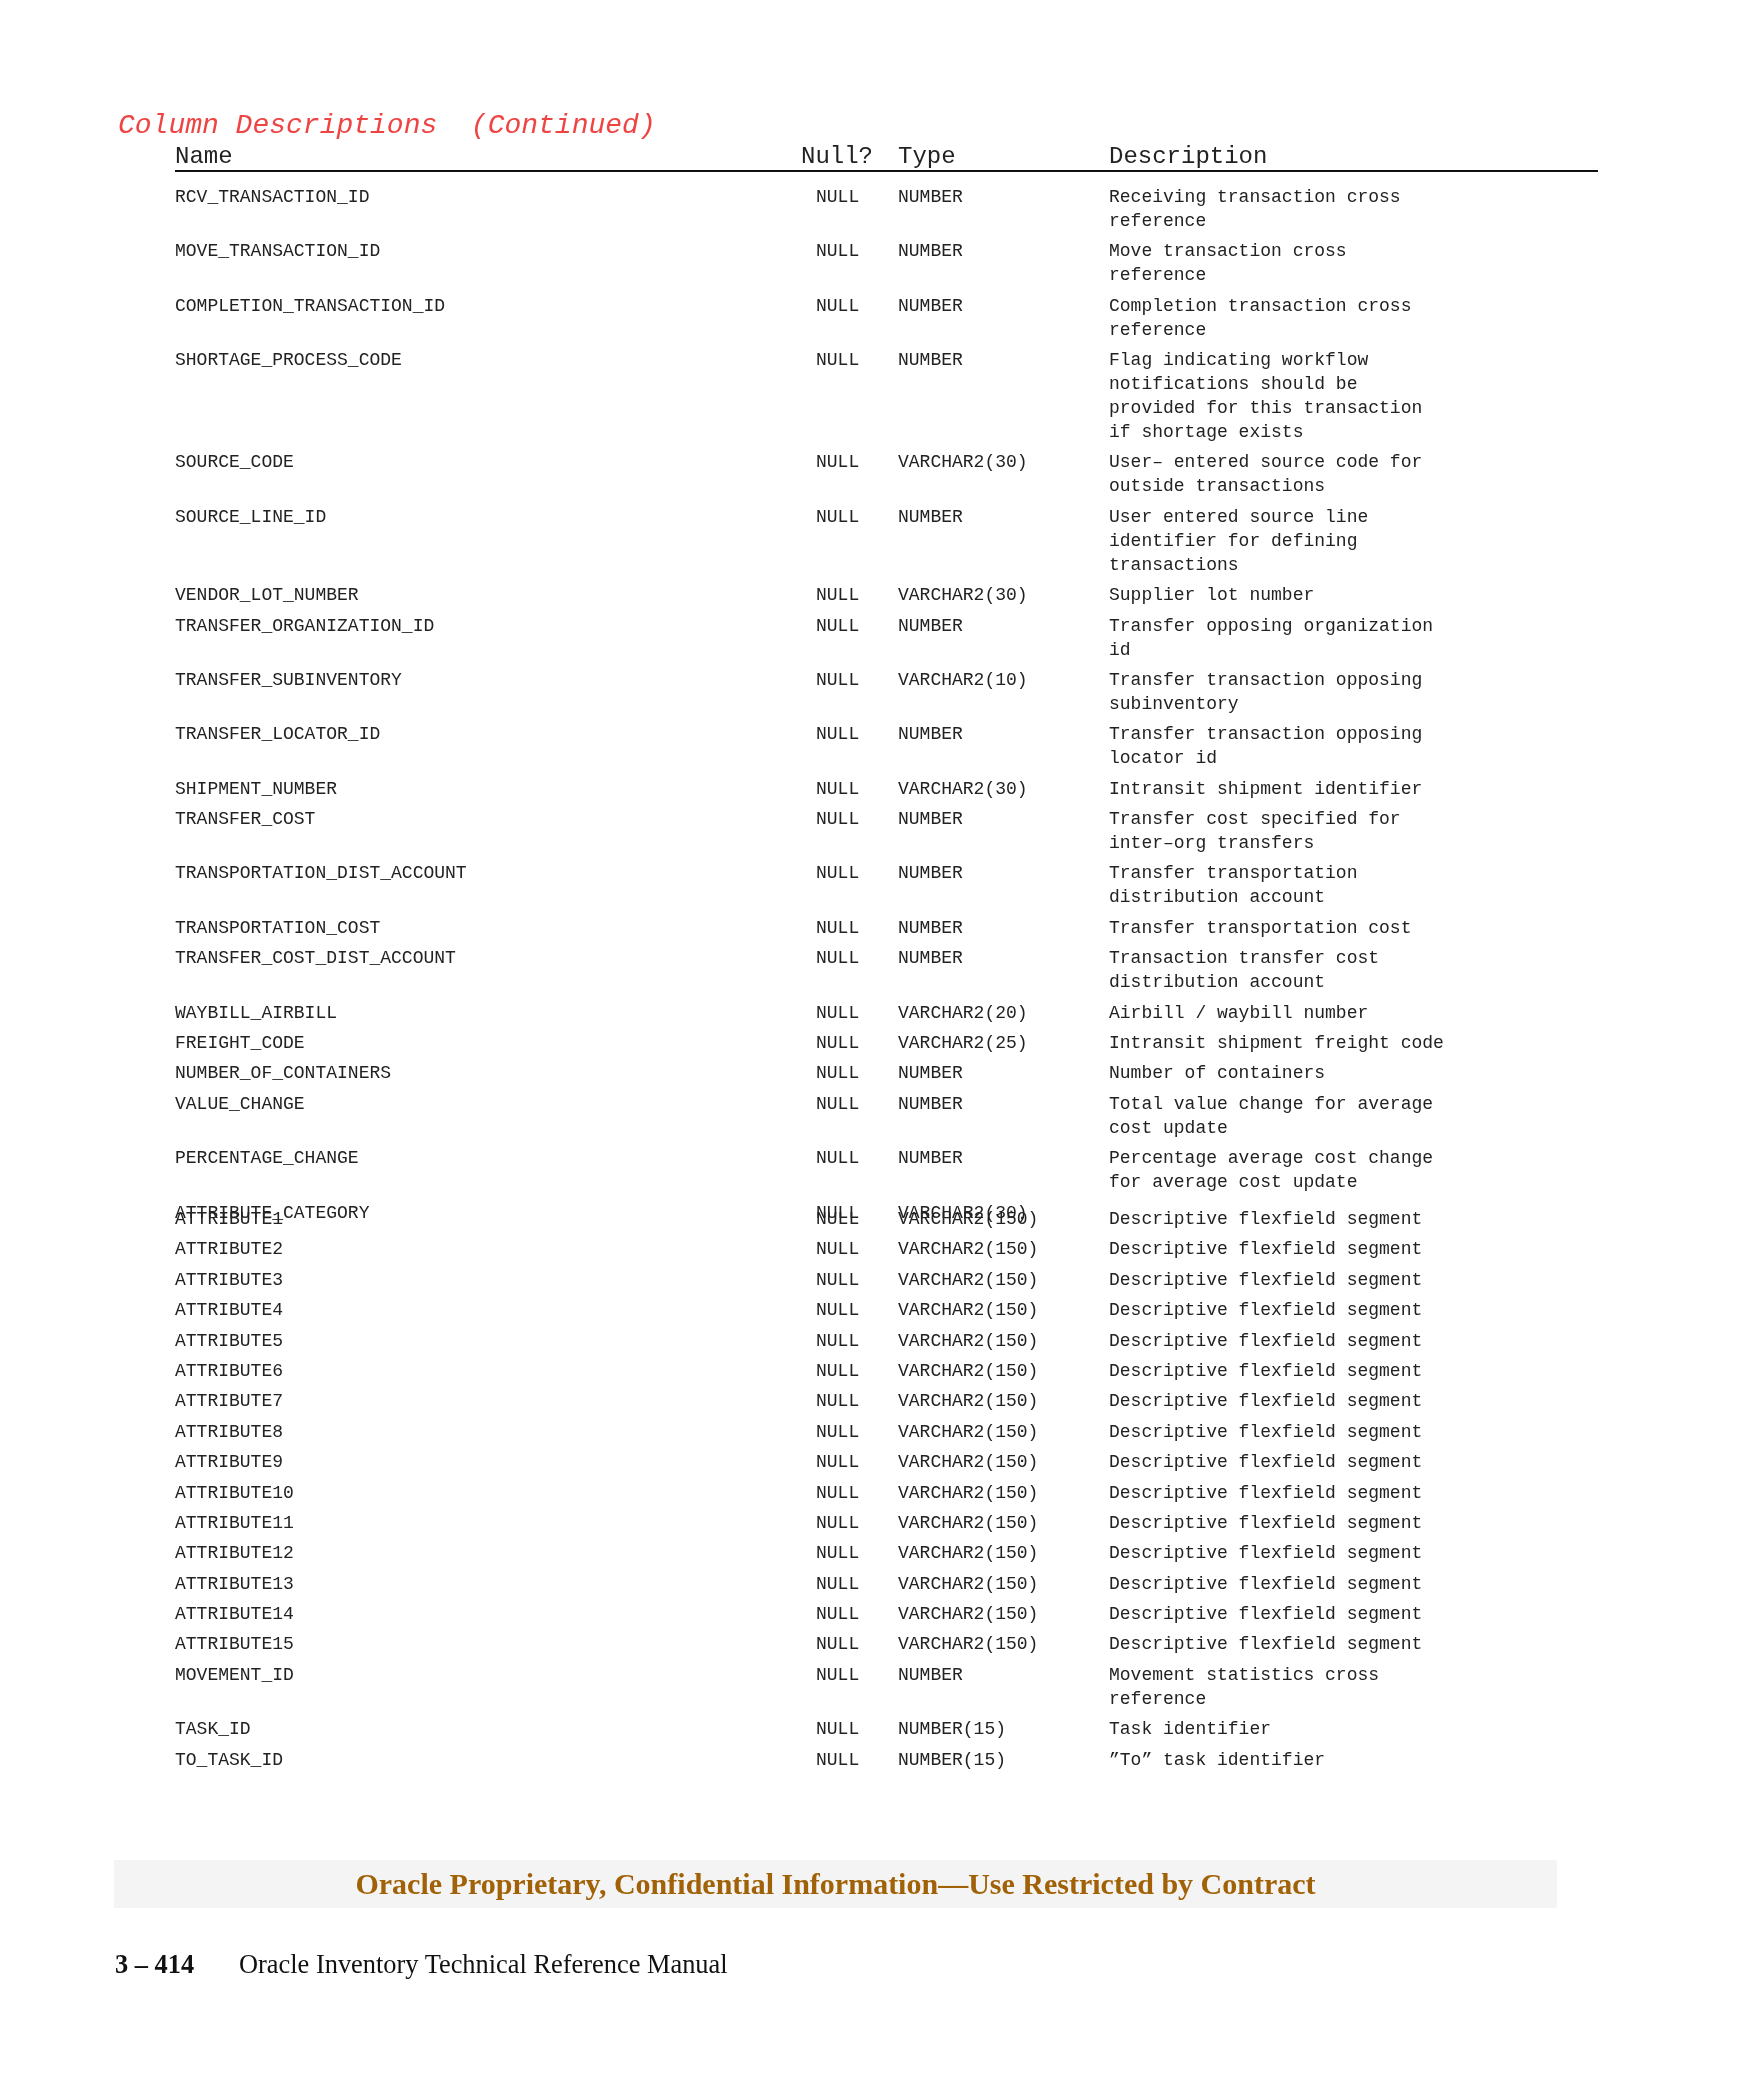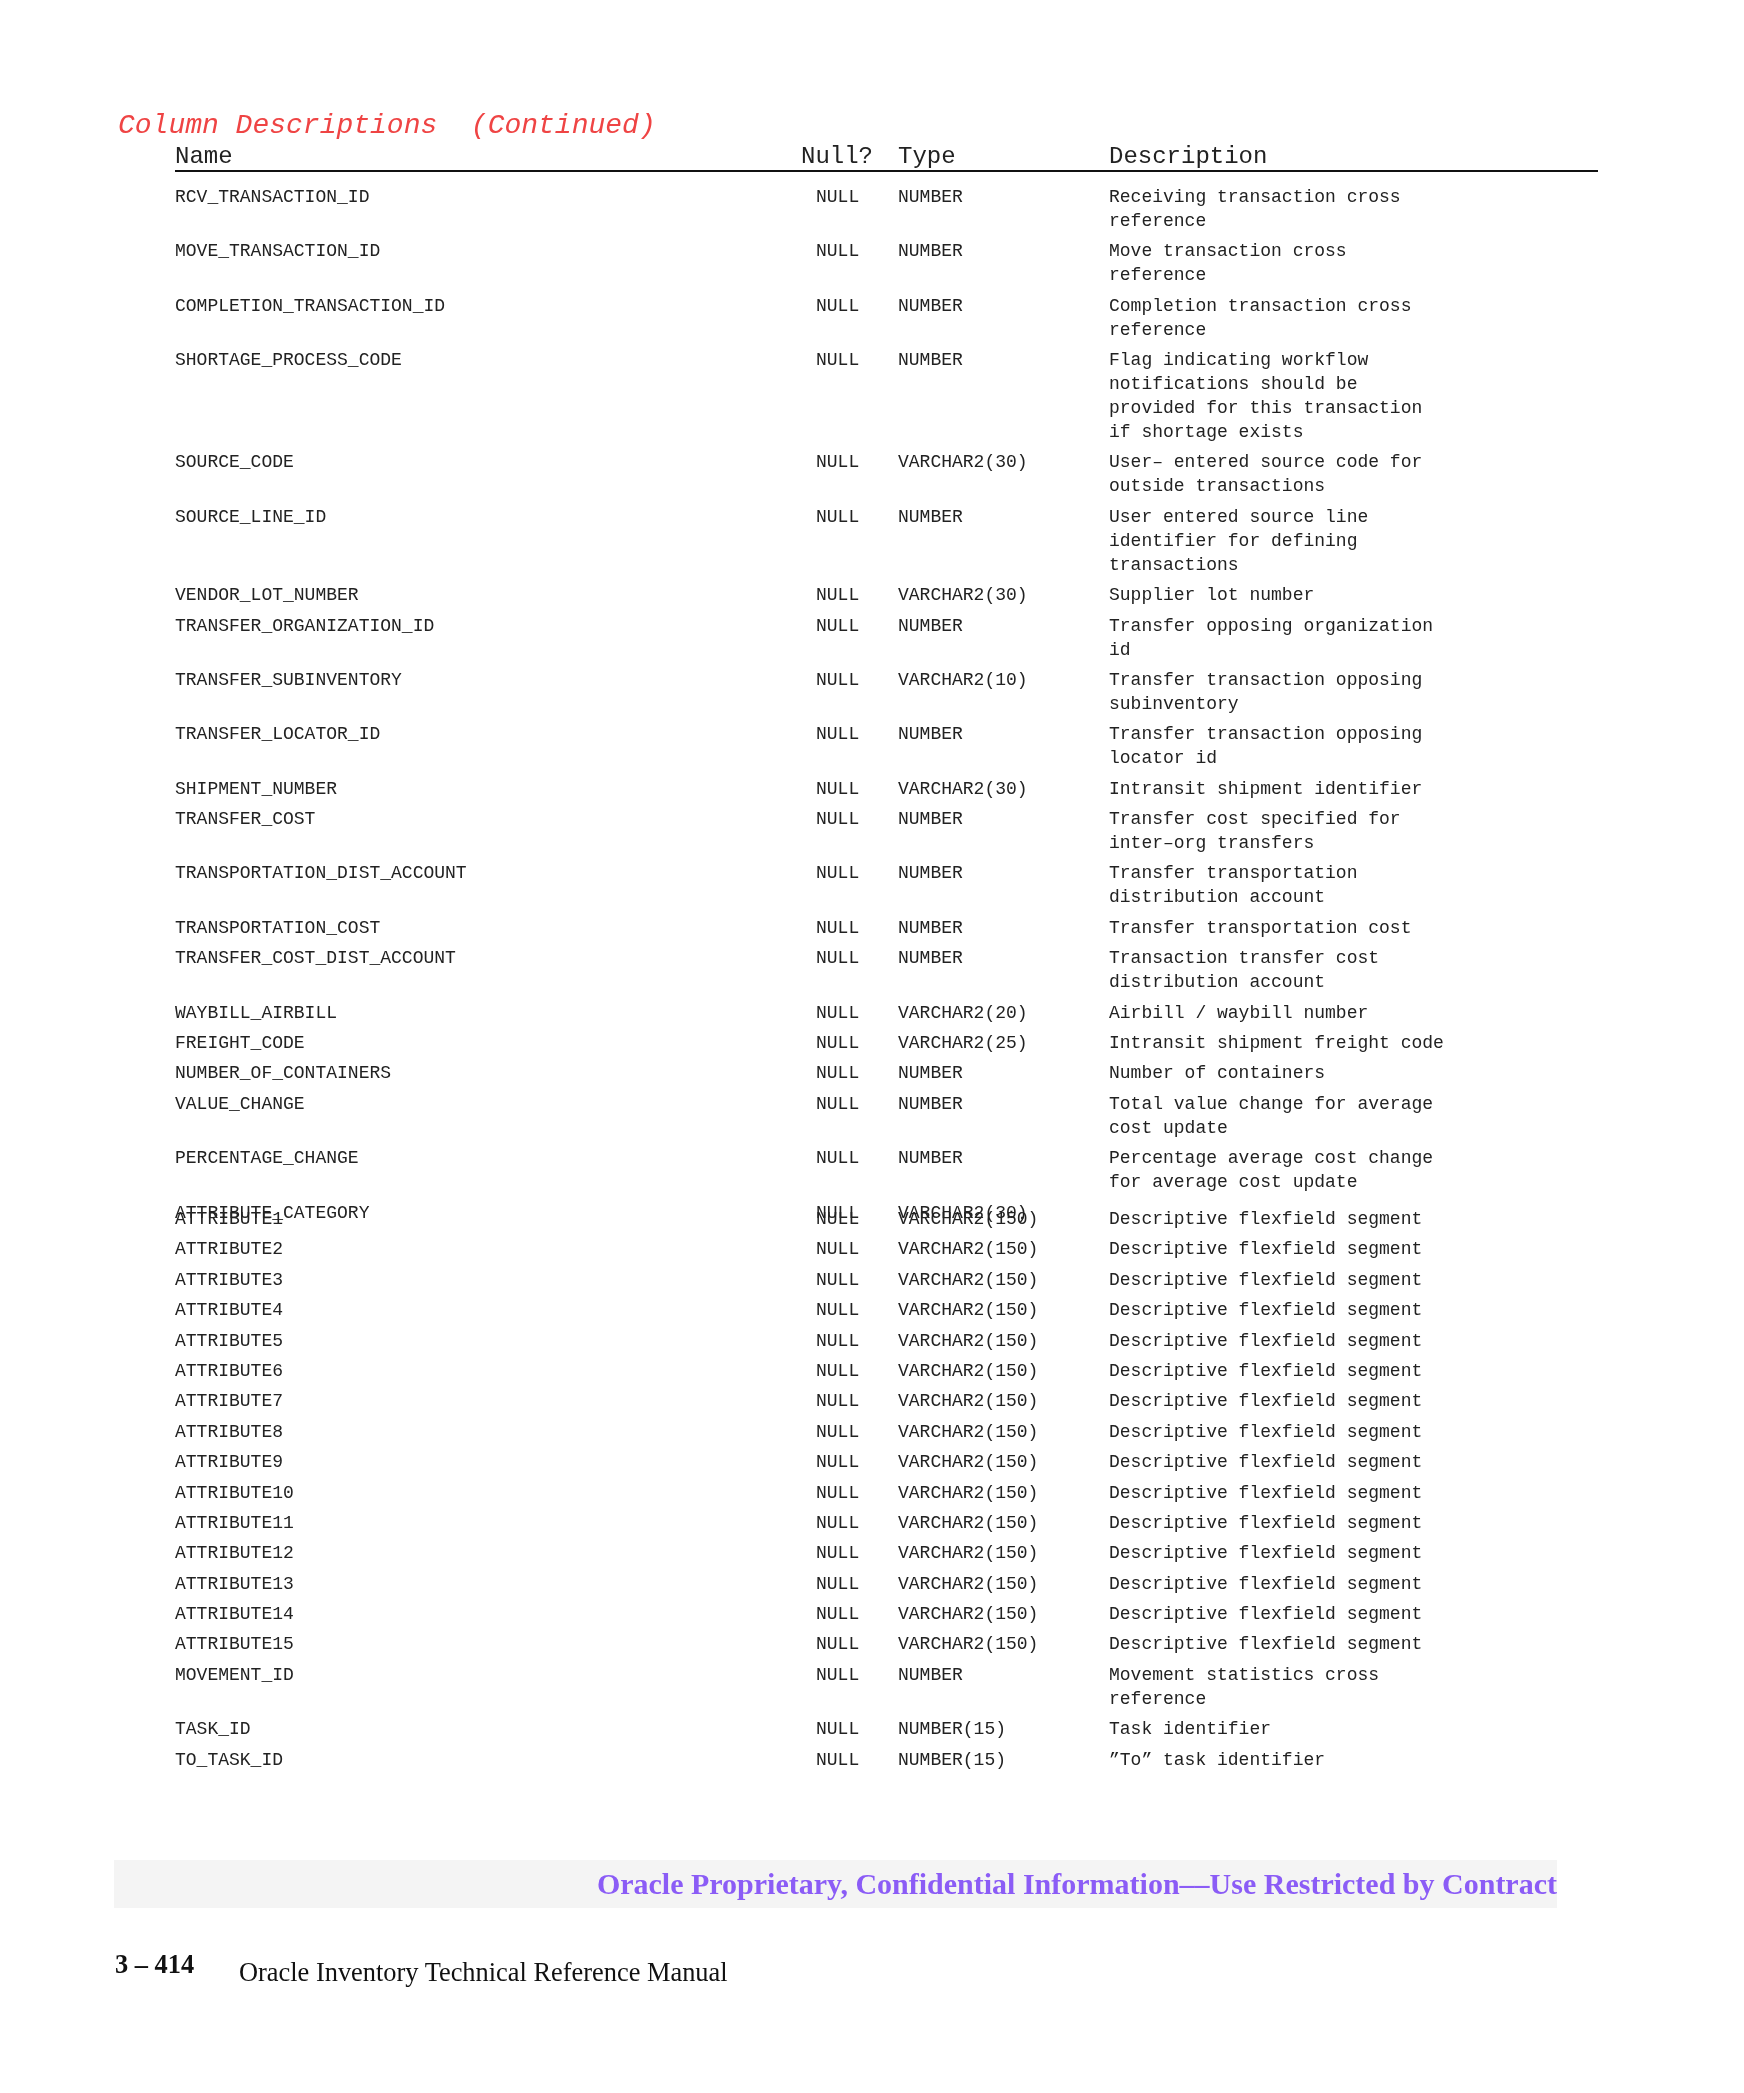--- a/index.html
+++ b/index.html
@@ -17,29 +17,29 @@
   .thead span { position: absolute; top: 0; white-space: pre; }
   .tbody { padding-top: 12.8px; }
   .row { position: relative; font-family: "Liberation Mono", monospace; font-size: 18px; line-height: 24px; color: #222; padding-bottom: 6.4px; }
   .row .c-name { position: absolute; left: 0; top: 0; white-space: pre; }
   .row .c-null { position: absolute; left: 641px; top: 0; white-space: pre; }
   .row .c-type { position: absolute; left: 723px; top: 0; white-space: pre; }
   .row .c-desc { margin-left: 934px; }
   .row .c-desc div { white-space: pre; }
   .band {
     position: absolute; left: 114px; top: 1860px; width: 1443px; height: 48px;
-    background: #f4f4f4; text-align: right;
-    font-family: "Liberation Serif", serif; font-weight: bold; font-size: 30px; line-height: 48px; color: #8b5cf6;
+    background: #f4f4f4; text-align: center;
+    font-family: "Liberation Serif", serif; font-weight: bold; font-size: 30px; line-height: 48px; color: #a16207;
   }
   .footer {
     position: absolute; left: 115px; top: 1947px; height: 34px;
     font-family: "Liberation Serif", serif; font-size: 26.4px; line-height: 34px; color: #111;
   }
   .footer .pg { position: absolute; left: 0; top: 0; white-space: pre; font-weight: bold; }
-  .footer .manual { position: absolute; left: 124px; top: 8px; white-space: pre; }
+  .footer .manual { position: absolute; left: 124px; top: 0; white-space: pre; }
 </style>
 </head>
 <body>
 
 <div class="page-title">Column Descriptions  (Continued)</div>
 
 <div class="table">
   <div class="thead">
     <span style="left:0">Name</span>
     <span style="left:626px">Null?</span>

